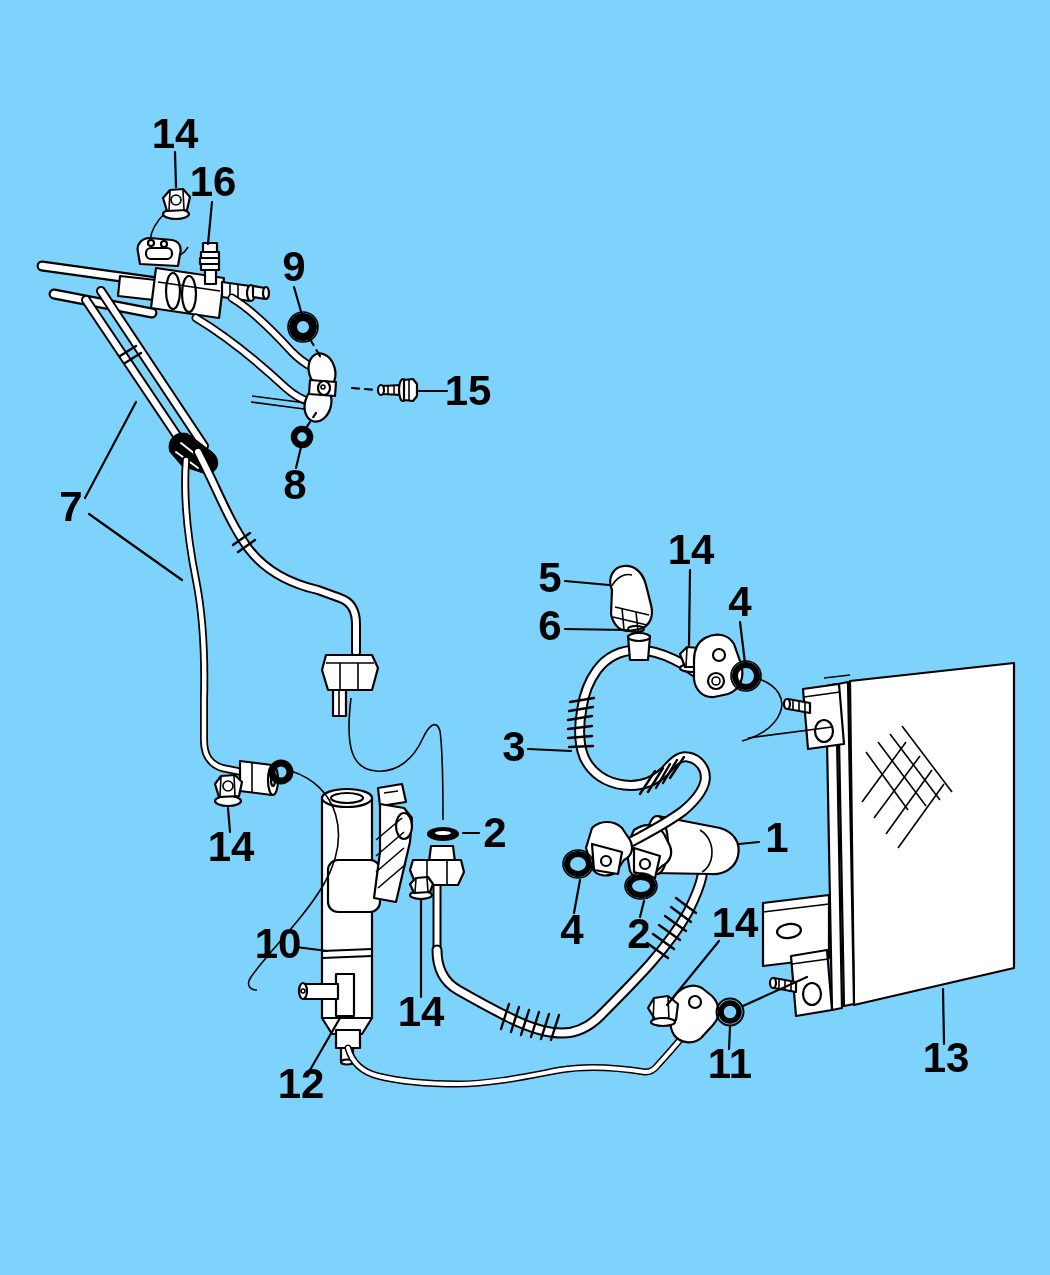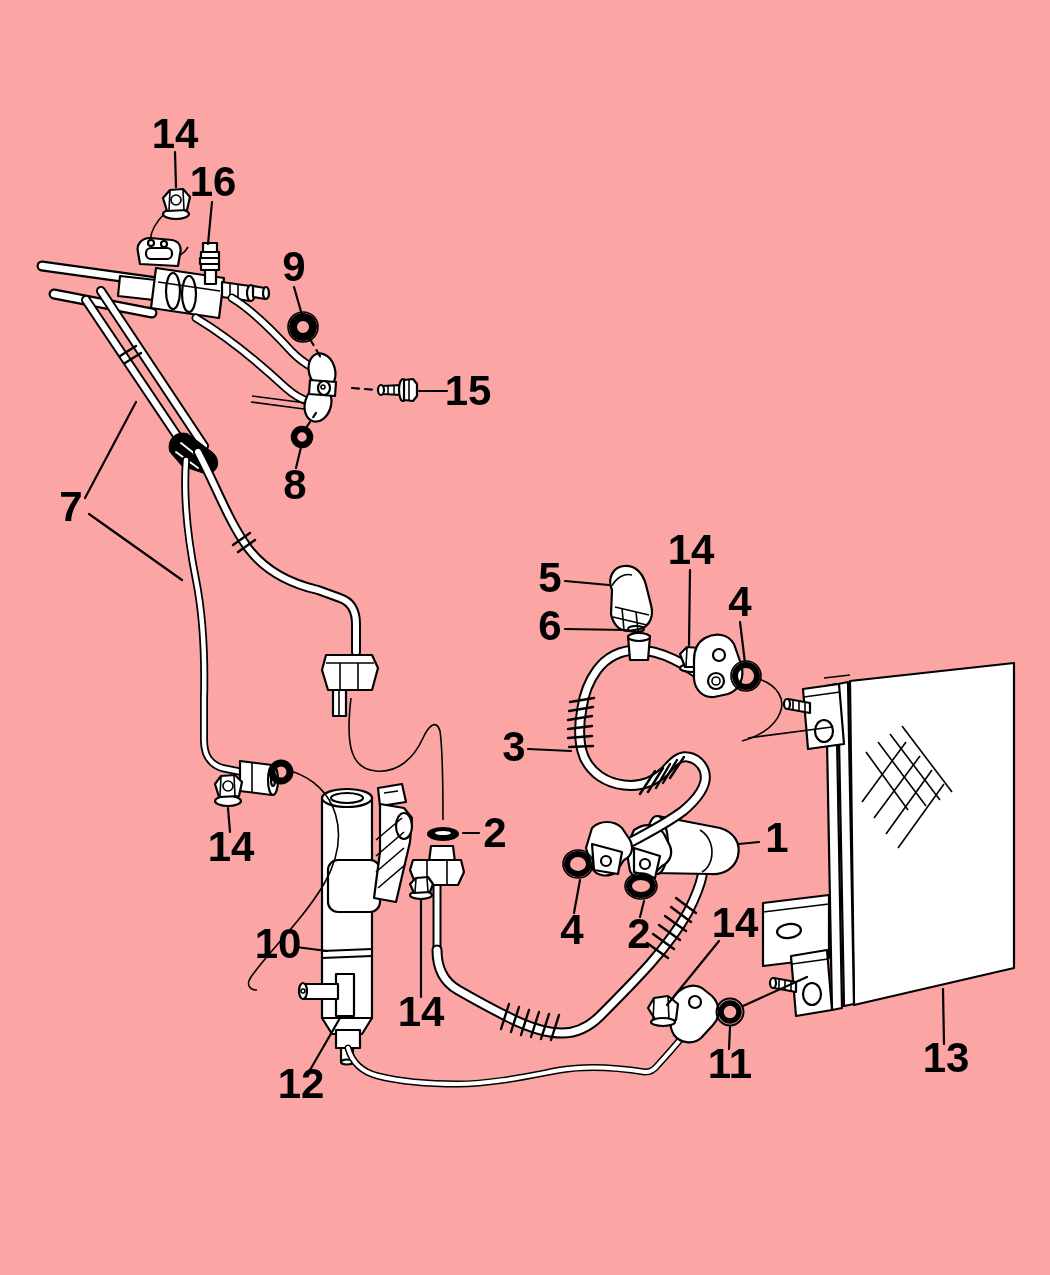--- a/index.html
+++ b/index.html
@@ -1,16 +1,16 @@
 <!DOCTYPE html>
 <html><head>
 <meta charset="utf-8">
 <style>
   html,body{margin:0;padding:0;background:#fff;}
-  .stage{position:relative;width:1050px;height:1275px;background:#fca5a5;overflow:hidden;}
+  .stage{position:relative;width:1050px;height:1275px;background:#7dd3fc;overflow:hidden;}
   svg{position:absolute;left:0;top:0;}
   .tb{stroke:#000;fill:none;stroke-linecap:round;stroke-linejoin:round;}
   .tw{stroke:#fff;fill:none;stroke-linecap:round;stroke-linejoin:round;}
   .ol{fill:#fff;stroke:#000;stroke-width:2.2;stroke-linejoin:round;}
   .blk{fill:#000;stroke:#000;stroke-width:1;}
   .ln{stroke:#000;stroke-width:2.2;fill:none;stroke-linecap:round;}
   .tk{stroke:#000;stroke-width:2.4;fill:none;stroke-linecap:round;}
   .thin{stroke:#000;stroke-width:1.6;fill:none;}
   .dash{stroke:#000;stroke-width:2.2;fill:none;stroke-dasharray:7 6;stroke-linecap:round;}
   .lbl{font-family:"Liberation Sans",sans-serif;font-weight:bold;font-size:42px;fill:#000;text-anchor:middle;}

